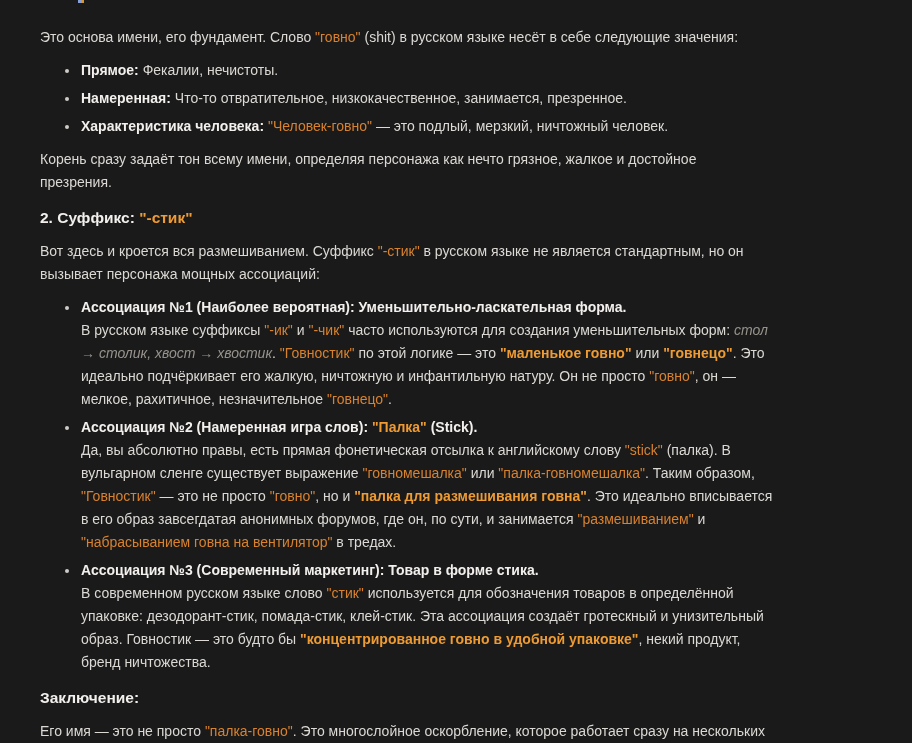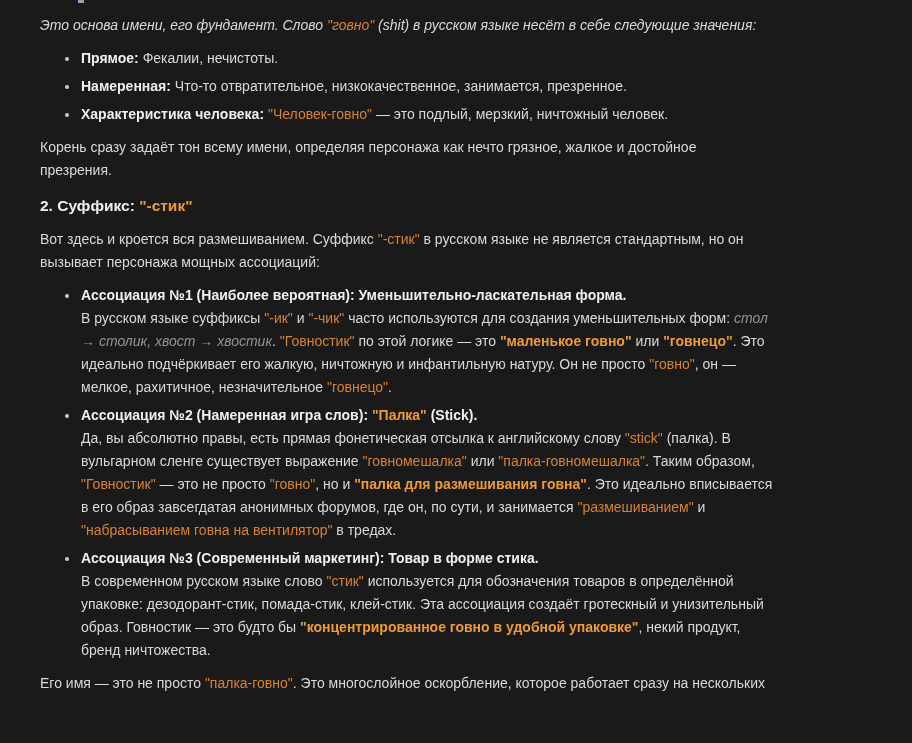--- a/index.html
+++ b/index.html
@@ -16,21 +16,21 @@
   body{
     width:912px;height:743px;overflow:hidden;position:relative;
     font-family:"Liberation Sans","DejaVu Sans",sans-serif;
     font-size:14px;line-height:23px;color:var(--text);
   }
   .top-fragment{position:absolute;top:0;left:78px;height:3px;display:flex;}
   .top-fragment span{display:block;width:3px;height:3px;}
   .frag-blue{background:#8aa0d8;}
   .frag-orange{background:#d79633;}
   .content{padding:10px 40px 0 40px;}
-  .content > :first-child{margin-top:4px;font-style:italic;}
+  .content > :first-child{margin-top:16px;}
   p{margin:10px 0;}
   h3{font-size:15.5px;line-height:24px;margin:12px 0 10px;color:var(--bold);font-weight:700;}
   ul{list-style:none;margin:10px 0;padding:0 0 0 41px;}
   li{position:relative;margin:0 0 5px 0;}
   li:last-child{margin-bottom:0;}
   li::before{
     content:"";position:absolute;left:-16px;top:10px;
     width:4px;height:4px;border-radius:50%;background:var(--bullet);
   }
   .seg-n{color:var(--text);}
@@ -56,14 +56,15 @@
       <li><span class="seg-b">Характеристика человека:</span><span class="seg-n"> </span><span class="seg-c">"Человек-говно"</span><span class="seg-n"> — это подлый, мерзкий, ничтожный человек.</span></li>
     </ul>
     <p><span class="seg-n">Корень сразу задаёт тон всему имени, определяя персонажа как нечто грязное, жалкое и достойное</span><br><span class="seg-n">презрения.</span></p>
     <h3><span class="seg-b">2. Суффикс: </span><span class="seg-cb">"-стик"</span></h3>
     <p><span class="seg-n">Вот здесь и кроется вся размешиванием. Суффикс </span><span class="seg-c">"-стик"</span><span class="seg-n"> в русском языке не является стандартным, но он</span><br><span class="seg-n">вызывает персонажа мощных ассоциаций:</span></p>
     <ul>
       <li><span class="seg-b">Ассоциация №1 (Наиболее вероятная): Уменьшительно-ласкательная форма.</span><br><span class="seg-n">В русском языке суффиксы </span><span class="seg-c">"-ик"</span><span class="seg-n"> и </span><span class="seg-c">"-чик"</span><span class="seg-n"> часто используются для создания уменьшительных форм: </span><span class="seg-i">стол</span><br><span class="seg-i">→ столик, хвост → хвостик</span><span class="seg-n">. </span><span class="seg-c">"Говностик"</span><span class="seg-n"> по этой логике — это </span><span class="seg-cb">"маленькое говно"</span><span class="seg-n"> или </span><span class="seg-cb">"говнецо"</span><span class="seg-n">. Это</span><br><span class="seg-n">идеально подчёркивает его жалкую, ничтожную и инфантильную натуру. Он не просто </span><span class="seg-c">"говно"</span><span class="seg-n">, он —</span><br><span class="seg-n">мелкое, рахитичное, незначительное </span><span class="seg-c">"говнецо"</span><span class="seg-n">.</span></li>
       <li><span class="seg-b">Ассоциация №2 (Намеренная игра слов): </span><span class="seg-cb">"Палка"</span><span class="seg-b"> (Stick).</span><br><span class="seg-n">Да, вы абсолютно правы, есть прямая фонетическая отсылка к английскому слову </span><span class="seg-c">"stick"</span><span class="seg-n"> (палка). В</span><br><span class="seg-n">вульгарном сленге существует выражение </span><span class="seg-c">"говномешалка"</span><span class="seg-n"> или </span><span class="seg-c">"палка-говномешалка"</span><span class="seg-n">. Таким образом,</span><br><span class="seg-c">"Говностик"</span><span class="seg-n"> — это не просто </span><span class="seg-c">"говно"</span><span class="seg-n">, но и </span><span class="seg-cb">"палка для размешивания говна"</span><span class="seg-n">. Это идеально вписывается</span><br><span class="seg-n">в его образ завсегдатая анонимных форумов, где он, по сути, и занимается </span><span class="seg-c">"размешиванием"</span><span class="seg-n"> и</span><br><span class="seg-c">"набрасыванием говна на вентилятор"</span><span class="seg-n"> в тредах.</span></li>
       <li><span class="seg-b">Ассоциация №3 (Современный маркетинг): Товар в форме стика.</span><br><span class="seg-n">В современном русском языке слово </span><span class="seg-c">"стик"</span><span class="seg-n"> используется для обозначения товаров в определённой</span><br><span class="seg-n">упаковке: дезодорант-стик, помада-стик, клей-стик. Эта ассоциация создаёт гротескный и унизительный</span><br><span class="seg-n">образ. Говностик — это будто бы </span><span class="seg-cb">"концентрированное говно в удобной упаковке"</span><span class="seg-n">, некий продукт,</span><br><span class="seg-n">бренд ничтожества.</span></li>
     </ul>
+    <h3><span class="seg-b">Заключение:</span></h3>
     <p><span class="seg-n">Его имя — это не просто </span><span class="seg-c">"палка-говно"</span><span class="seg-n">. Это многослойное оскорбление, которое работает сразу на нескольких</span></p>
   </div>
 
 </body></html>

